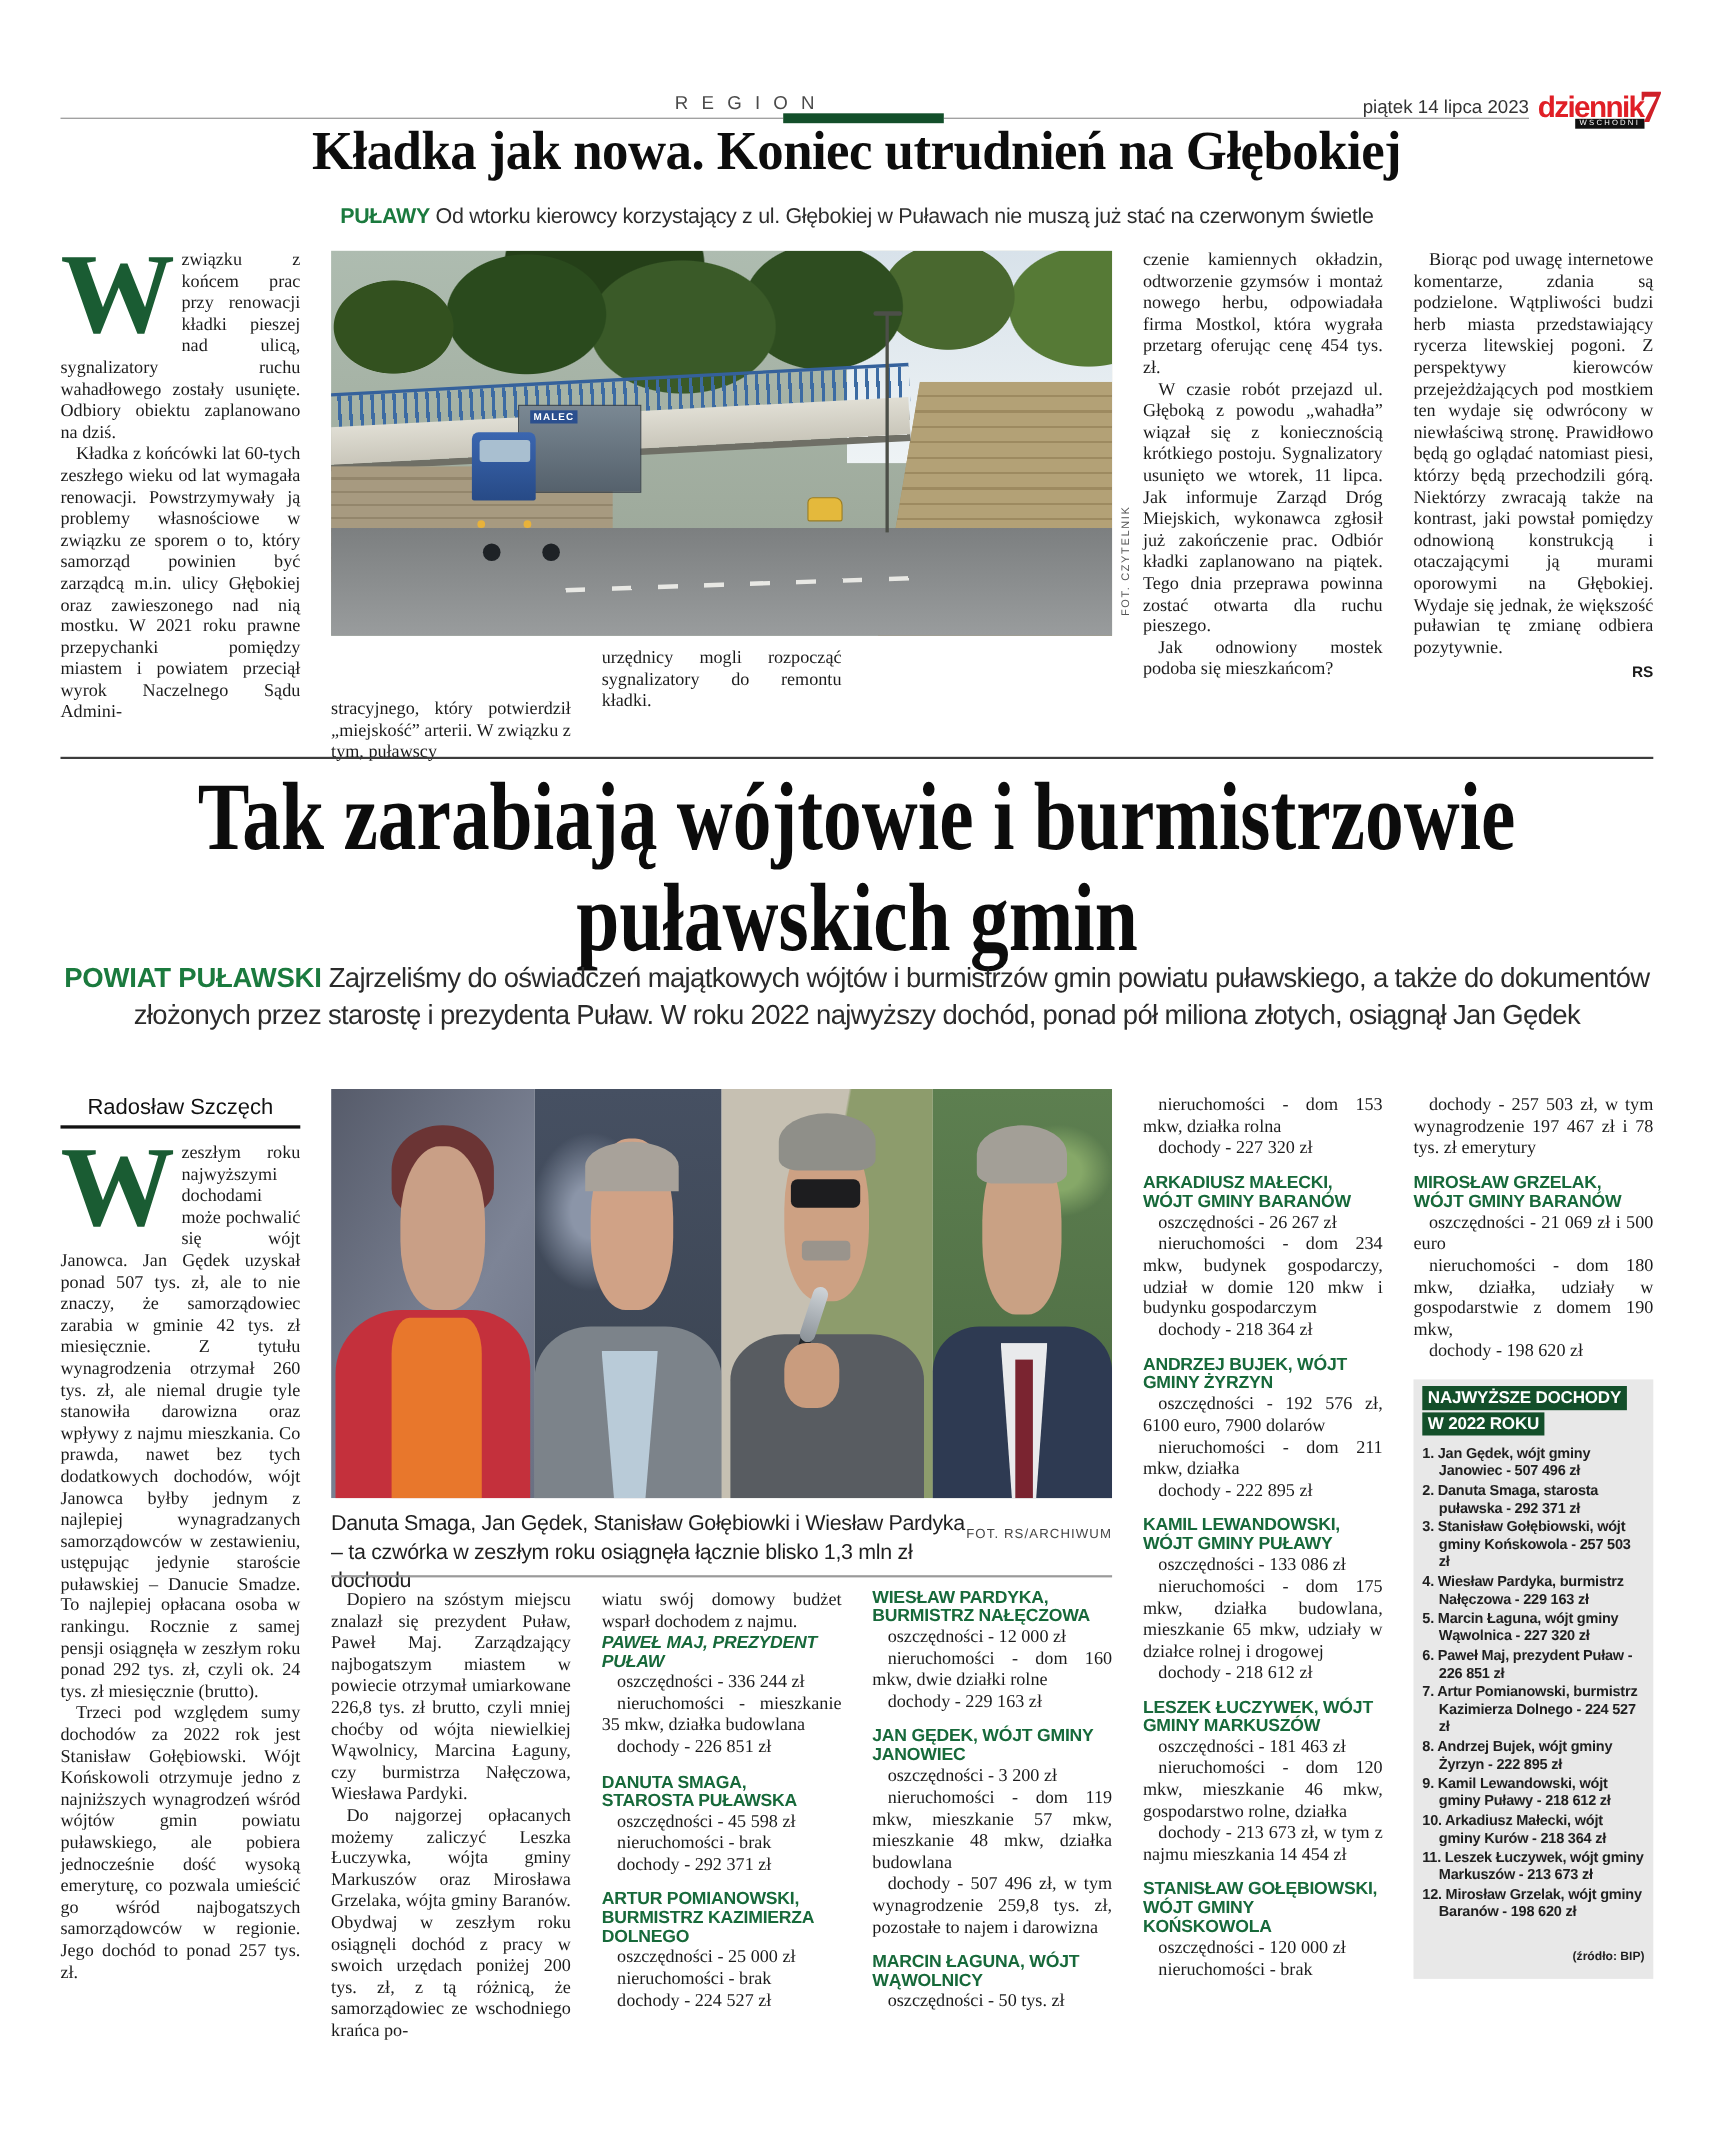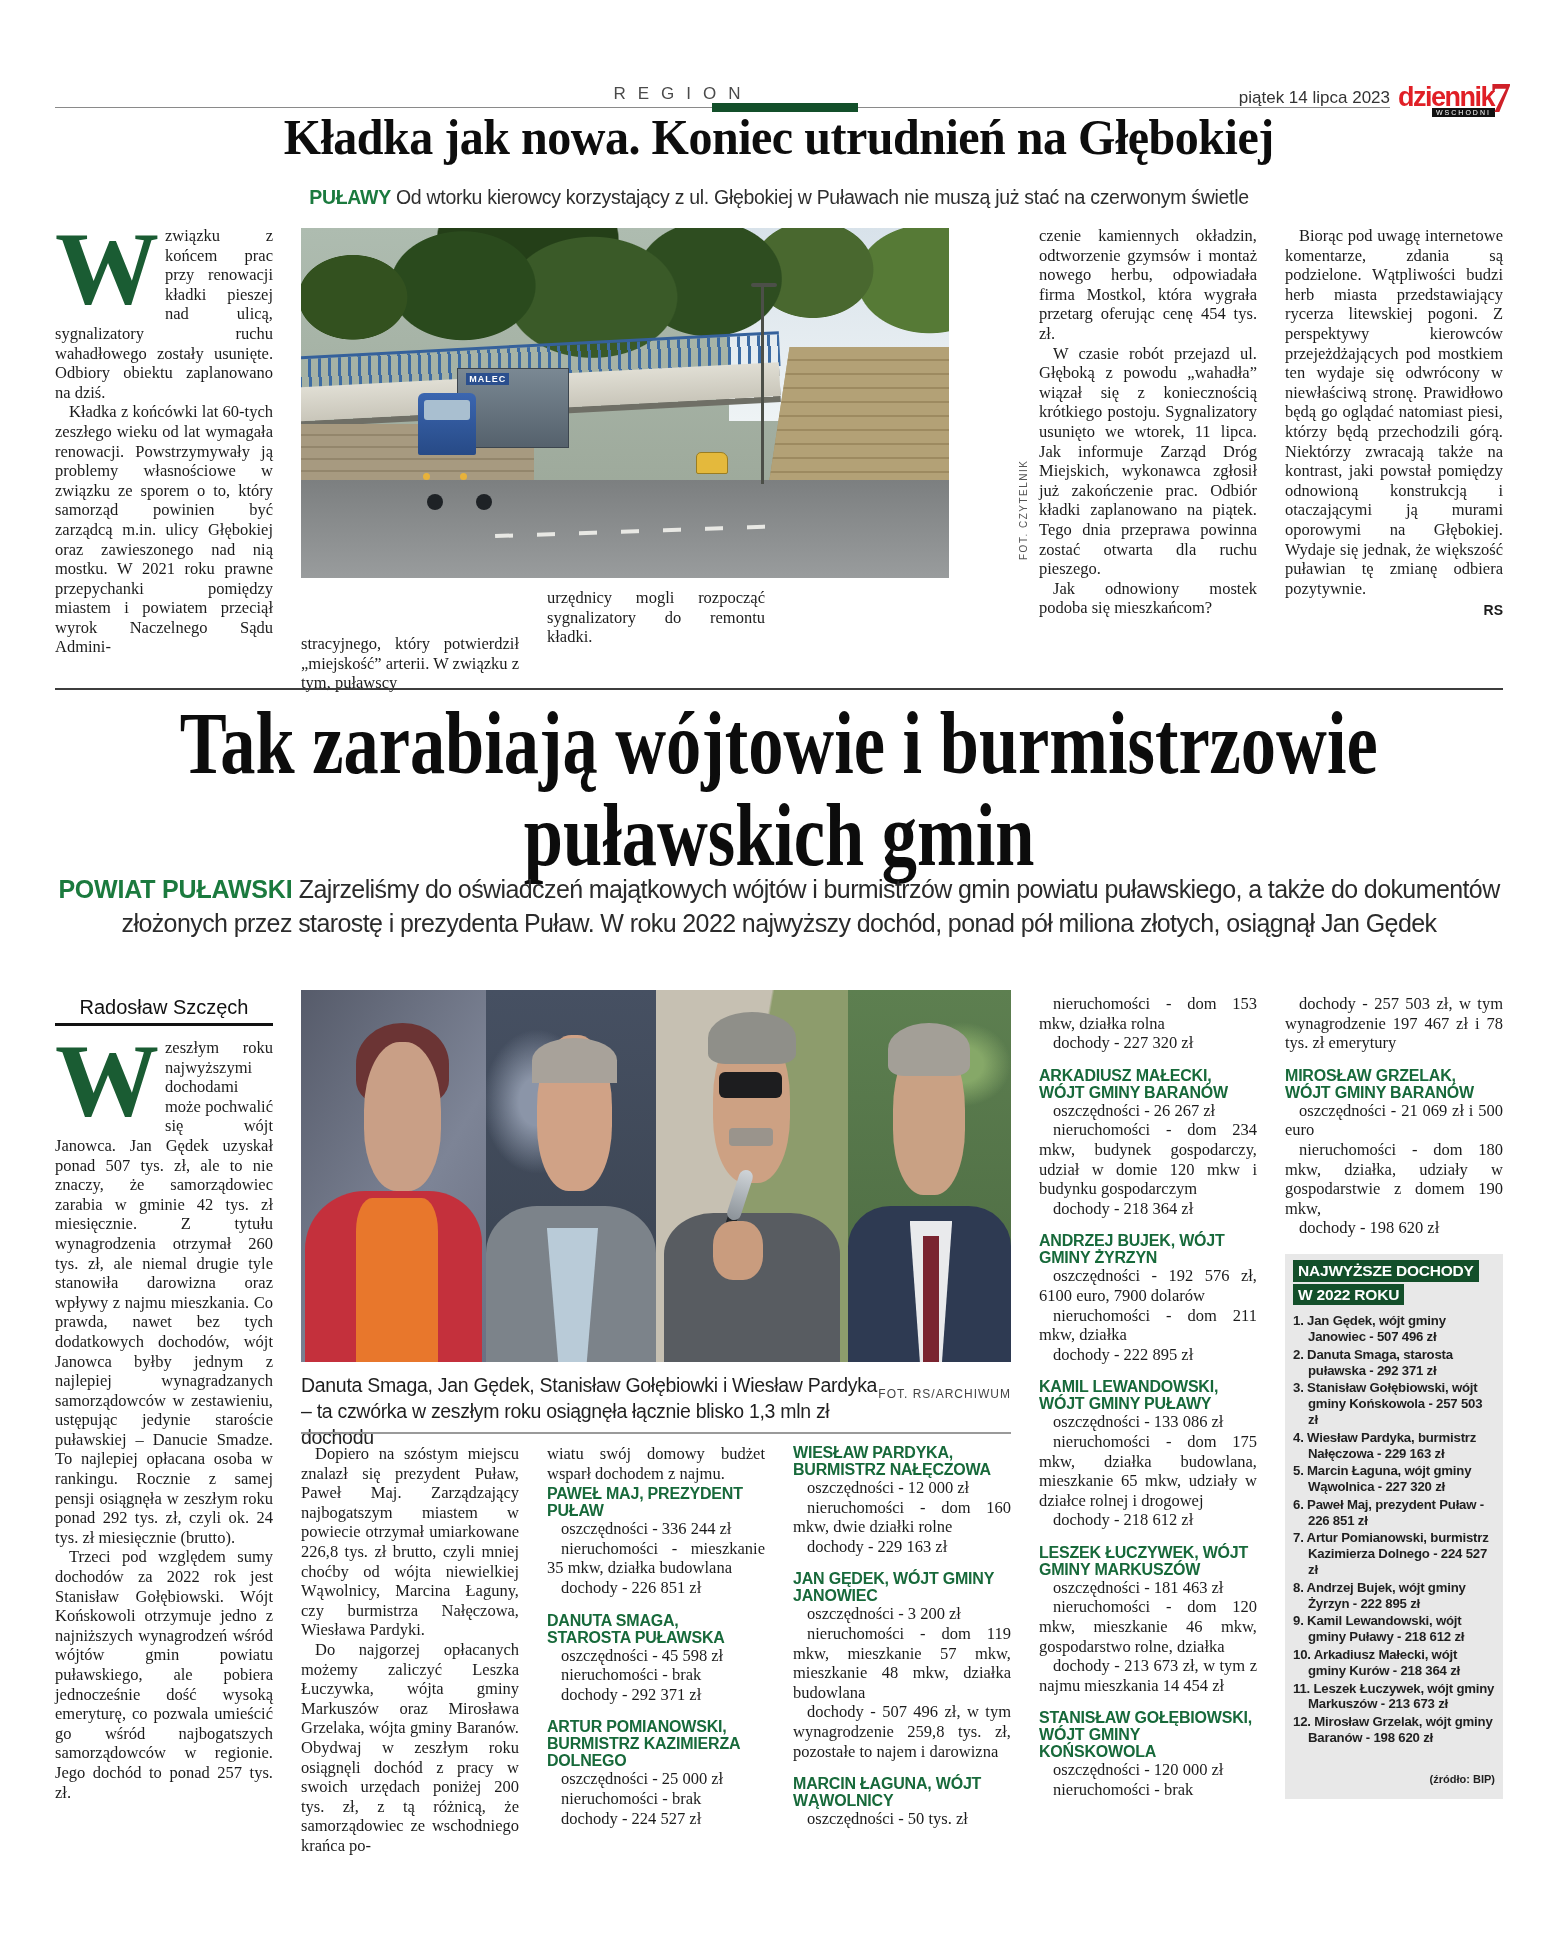--- a/index.html
+++ b/index.html
@@ -30,21 +30,21 @@
   .kicker{color:#1b7a3e;font-weight:bold;}
   .col{width:218px;text-align:justify;font-size:16.5px;line-height:19.6px;}
   .col p{margin:0;}
   .col p.ind{text-indent:14px;}
   .dropcap{float:left;font-size:104px;line-height:80px;font-weight:bold;color:#1a5c33;
       margin:2px 6px 0 0;}
   .sig{float:right;font-family:"Liberation Sans",sans-serif;font-weight:bold;font-size:14px;margin-top:3px;}
   .divider{left:55px;top:688px;width:1448px;height:2px;background:#3d3d3d;}
 
   
-  .photo1{left:301px;top:228px;width:648px;height:350px;overflow:hidden;
+  .photo1{left:301px;top:228px;width:710px;height:350px;overflow:hidden;
       background:linear-gradient(#aebcb0,#98a394);}
   .p1sky{position:absolute;right:0;top:0;width:34%;height:55%;
       background:linear-gradient(#d8e2ea,#eef3f5);}
   .p1trees{position:absolute;left:0;top:0;width:100%;height:66%;
       background:
        radial-gradient(90px 70px at 8% 30%,#33511f 60%,transparent 61%),
        radial-gradient(120px 90px at 25% 25%,#2a4a1d 60%,transparent 61%),
        radial-gradient(140px 100px at 45% 30%,#3a5a28 60%,transparent 61%),
        radial-gradient(120px 95px at 63% 22%,#2e4d20 60%,transparent 61%),
        radial-gradient(100px 80px at 79% 18%,#49682f 60%,transparent 61%),
@@ -261,21 +261,21 @@
   <div class="abs cap-rule"></div>
 
   <div class="abs col" style="left:301px;top:1444px;">
     <p class="ind">Dopiero na szóstym miejscu znalazł się prezydent Puław, Paweł Maj. Zarządzający najbogatszym miastem w powiecie otrzymał umiarkowane 226,8 tys. zł brutto, czyli mniej choćby od wójta niewielkiej Wąwolnicy, Marcina Łaguny, czy burmistrza Nałęczowa, Wiesława Pardyki.</p>
     <p class="ind">Do najgorzej opłacanych możemy zaliczyć Leszka Łuczywka, wójta gminy Markuszów oraz Mirosława Grzelaka, wójta gminy Baranów. Obydwaj w zeszłym roku osiągnęli dochód z pracy w swoich urzędach poniżej 200 tys. zł, z tą różnicą, że samorządowiec ze wschodniego krańca po-</p>
   </div>
 
   <div class="abs col" style="left:547px;top:1444px;">
     <p>wiatu swój domowy budżet wsparł dochodem z najmu.</p>
     <div class="entry">
-      <h4 class="ename first" style="margin-top:2px;">PAWEŁ MAJ, PREZYDENT PUŁAW</h4>
+      <h4 class="ename first" style="margin-top:2px;font-style:italic;">PAWEŁ MAJ, PREZYDENT PUŁAW</h4>
       <p class="ind">oszczędności - 336 244 zł</p>
       <p class="ind">nieruchomości - mieszkanie 35 mkw, działka budowlana</p>
       <p class="ind">dochody - 226 851 zł</p>
     </div>
     <div class="entry">
       <h4 class="ename">DANUTA SMAGA, STAROSTA PUŁAWSKA</h4>
       <p class="ind">oszczędności - 45 598 zł</p>
       <p class="ind">nieruchomości - brak</p>
       <p class="ind">dochody - 292 371 zł</p>
     </div>

